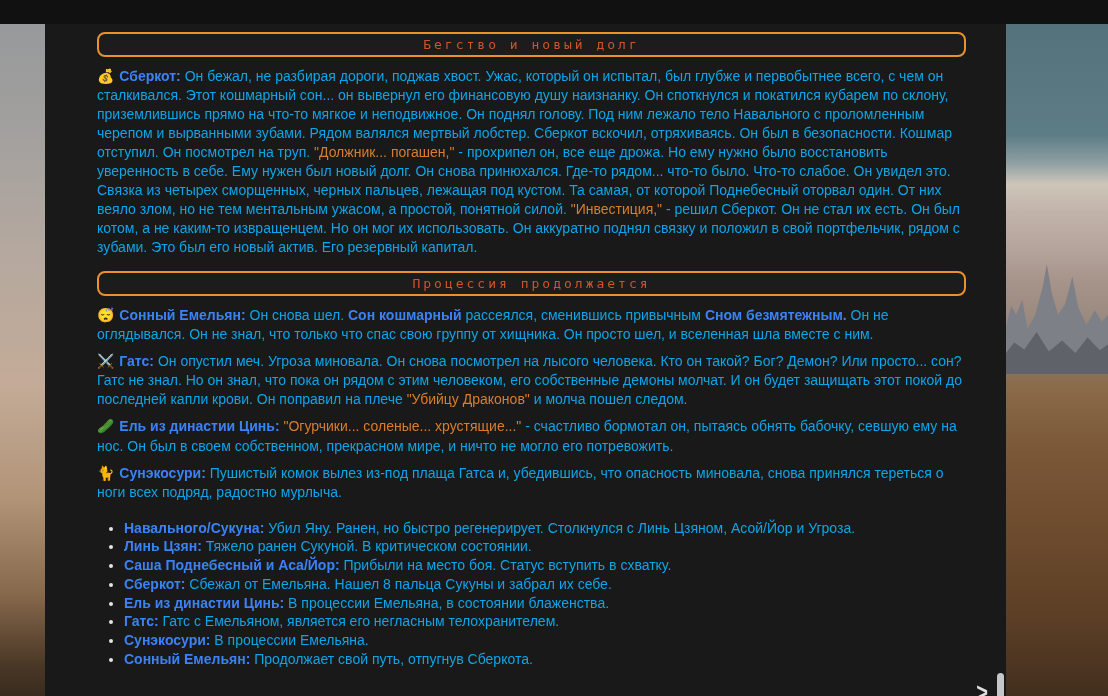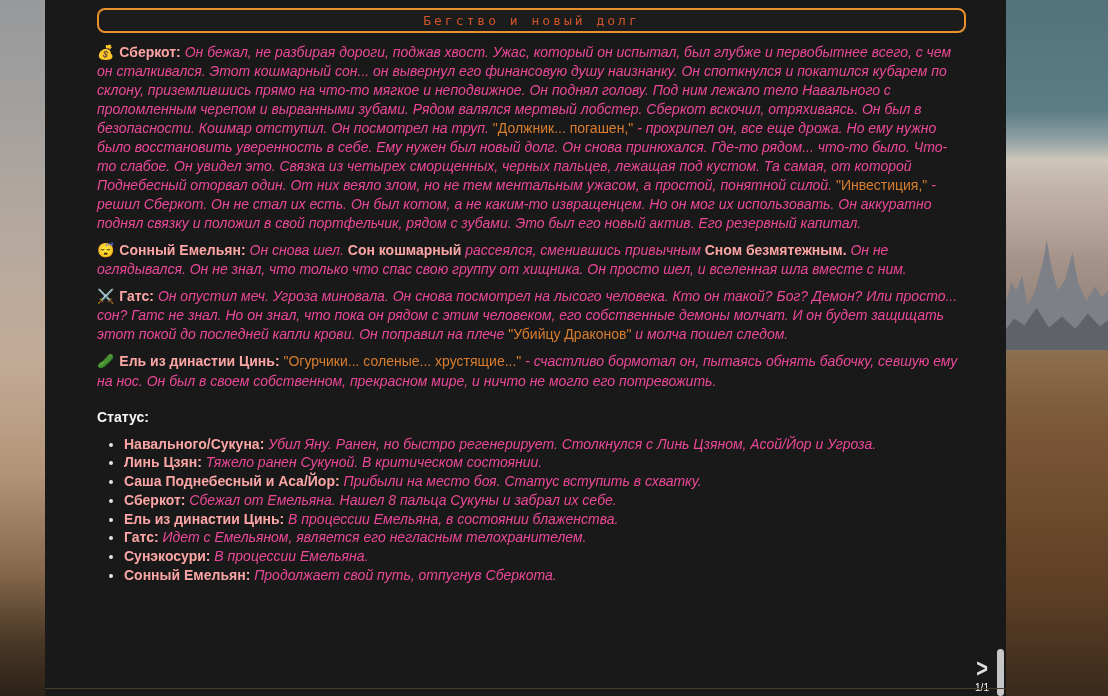--- a/index.html
+++ b/index.html
@@ -1,18 +1,18 @@
 <!DOCTYPE html>
 <html lang="ru" style="--accent-border: #e8912d; --accent-text: #cf5429; --quote: #d97e2e;"><head>
 <meta charset="utf-8">
 <style>
   * { margin:0; padding:0; box-sizing:border-box; }
   html,body { width:1108px; height:696px; overflow:hidden; background:#111;
               font-family:"Liberation Sans", sans-serif; }
-  .page { position:relative; width:1108px; height:600px; display:flex; }
+  .page { position:relative; width:1108px; height:600px; display:flex;margin-top:24px; }
 
   
   .bg { position:relative; overflow:hidden; height:696px; }
   .bg-left { width:45px;
     background:linear-gradient(180deg,#97999b 0%,#a2a09e 15%,#b4a89f 32%,
       #c3ab97 52%,#b29478 68%,#86684c 82%,#4a3826 92%,#2c2218 100%); }
   .bg-right { flex:1;
     background:linear-gradient(180deg,#53727c 0%,#5d7d86 16%,#8fa0a3 20%,
       #cdc6b9 23%,#c2b3a9 27%,#b3a29a 33%,#a6948a 37%,#9b8a80 42%,
       #8d7b6d 47%,#8a6b4a 52%,#7a5838 61%,#6e4c2e 72%,#5d3f26 85%,#3a2a1c 100%); }
@@ -28,23 +28,23 @@
   .panel { position:relative; width:961px; height:696px; background:#191919; }
   .content { padding:8px 40px 0 52px; color:#e4e4e4; font-size:14px; }
 
   .story-header { border:2px solid var(--accent-border,#e8912d); border-radius:8px;
     text-align:center; padding:2px 0 3px; margin:0 0 10px 0; background:#1c1c1c; }
   .story-par + .story-header { margin-top:14px; }
   .header-text { font-family:"DejaVu Sans Mono", monospace; font-size:13px;
     letter-spacing:3px; color:var(--accent-text,#cf5429); }
 
   .story-par { line-height:1.36; margin-bottom:8px; text-align:left; }
-  .seg-bold { font-weight:bold; color:#fca5a5; }
+  .seg-bold { font-weight:bold; color:#3b82f6; }
   .seg-quote { color:var(--quote,#d97e2e); }
-  .seg-text { color:#ec4899;font-style:italic; }
+  .seg-text { color:#0ea5e9; }
   .seg-emoji { margin-right:1px; }
 
   .status { margin-top:18px; }
   .status-title { font-weight:bold; color:#f7f7f7; margin:12px 0 6px; }
   .status ul { margin:11px 0 13px 27px; }
   .status li { margin:1px 0; line-height:1.27; }
   .status li::marker { color:#e4e4e4; }
 
   .right-rail { position:absolute; right:10px; bottom:3px; width:28px;
     display:flex; flex-direction:column; align-items:center; }
@@ -61,34 +61,35 @@
 <body>
 
 <div class="page">
   <div class="bg bg-left"></div>
 
   <div class="panel">
     <div class="content">
       <div id="story">
           <div class="story-header"><span class="header-text">Бегство и новый долг</span></div>
           <p class="story-par"><span class="seg-emoji">💰 </span><span class="seg-bold">Сберкот:</span><span class="seg-text"> Он бежал, не разбирая дороги, поджав хвост. Ужас, который он испытал, был глубже и первобытнее всего, с чем он сталкивался. Этот кошмарный сон... он вывернул его финансовую душу наизнанку. Он споткнулся и покатился кубарем по склону, приземлившись прямо на что-то мягкое и неподвижное. Он поднял голову. Под ним лежало тело Навального с проломленным черепом и вырванными зубами. Рядом валялся мертвый лобстер. Сберкот вскочил, отряхиваясь. Он был в безопасности. Кошмар отступил. Он посмотрел на труп. </span><span class="seg-quote">"Должник... погашен,"</span><span class="seg-text"> - прохрипел он, все еще дрожа. Но ему нужно было восстановить уверенность в себе. Ему нужен был новый долг. Он снова принюхался. Где-то рядом... что-то было. Что-то слабое. Он увидел это. Связка из четырех сморщенных, черных пальцев, лежащая под кустом. Та самая, от которой Поднебесный оторвал один. От них веяло злом, но не тем ментальным ужасом, а простой, понятной силой. </span><span class="seg-quote">"Инвестиция,"</span><span class="seg-text"> - решил Сберкот. Он не стал их есть. Он был котом, а не каким-то извращенцем. Но он мог их использовать. Он аккуратно поднял связку и положил в свой портфельчик, рядом с зубами. Это был его новый актив. Его резервный капитал.</span></p>
+          <div class="story-header"><span class="header-text">Процессия продолжается</span></div>
           <p class="story-par"><span class="seg-emoji">😴 </span><span class="seg-bold">Сонный Емельян:</span><span class="seg-text"> Он снова шел. </span><span class="seg-bold">Сон кошмарный</span><span class="seg-text"> рассеялся, сменившись привычным </span><span class="seg-bold">Сном безмятежным.</span><span class="seg-text"> Он не оглядывался. Он не знал, что только что спас свою группу от хищника. Он просто шел, и вселенная шла вместе с ним.</span></p>
           <p class="story-par"><span class="seg-emoji">⚔️ </span><span class="seg-bold">Гатс:</span><span class="seg-text"> Он опустил меч. Угроза миновала. Он снова посмотрел на лысого человека. Кто он такой? Бог? Демон? Или просто... сон? Гатс не знал. Но он знал, что пока он рядом с этим человеком, его собственные демоны молчат. И он будет защищать этот покой до последней капли крови. Он поправил на плече </span><span class="seg-quote">"Убийцу Драконов"</span><span class="seg-text"> и молча пошел следом.</span></p>
           <p class="story-par"><span class="seg-emoji">🥒 </span><span class="seg-bold">Ель из династии Цинь:</span><span class="seg-quote"> "Огурчики... соленые... хрустящие..."</span><span class="seg-text"> - счастливо бормотал он, пытаясь обнять бабочку, севшую ему на нос. Он был в своем собственном, прекрасном мире, и ничто не могло его потревожить.</span></p>
+          <p class="story-par"><span class="seg-emoji">🐈 </span><span class="seg-bold">Сунэкосури:</span><span class="seg-text"> Пушистый комок вылез из-под плаща Гатса и, убедившись, что опасность миновала, снова принялся тереться о ноги всех подряд, радостно мурлыча.</span></p>
         </div>
 
       <div class="status">
-        <p class="status-title">Статус:</p>
         <ul id="alive-list">
             <li class="status-li"><span class="seg-bold">Навального/Сукуна:</span><span class="seg-text"> Убил Яну. Ранен, но быстро регенерирует. Столкнулся с Линь Цзяном, Асой/Йор и Угроза.</span></li>
             <li class="status-li"><span class="seg-bold">Линь Цзян:</span><span class="seg-text"> Тяжело ранен Сукуной. В критическом состоянии.</span></li>
             <li class="status-li"><span class="seg-bold">Саша Поднебесный и Аса/Йор:</span><span class="seg-text"> Прибыли на место боя. Статус вступить в схватку.</span></li>
             <li class="status-li"><span class="seg-bold">Сберкот:</span><span class="seg-text"> Сбежал от Емельяна. Нашел 8 пальца Сукуны и забрал их себе.</span></li>
             <li class="status-li"><span class="seg-bold">Ель из династии Цинь:</span><span class="seg-text"> В процессии Емельяна, в состоянии блаженства.</span></li>
-            <li class="status-li"><span class="seg-bold">Гатс:</span><span class="seg-text"> Идет с Емельяном, является его негласным телохранителем.</span></li>
+            <li class="status-li"><span class="seg-bold">Гатс:</span><span class="seg-text"> Гатс с Емельяном, является его негласным телохранителем.</span></li>
             <li class="status-li"><span class="seg-bold">Сунэкосури:</span><span class="seg-text"> В процессии Емельяна.</span></li>
             <li class="status-li"><span class="seg-bold">Сонный Емельян:</span><span class="seg-text"> Продолжает свой путь, отпугнув Сберкота.</span></li>
           </ul>
 
       </div>
     </div>
 
     <div class="right-rail">
       <div class="chevron">&gt;</div>
       <div class="pagination">1/1</div>

